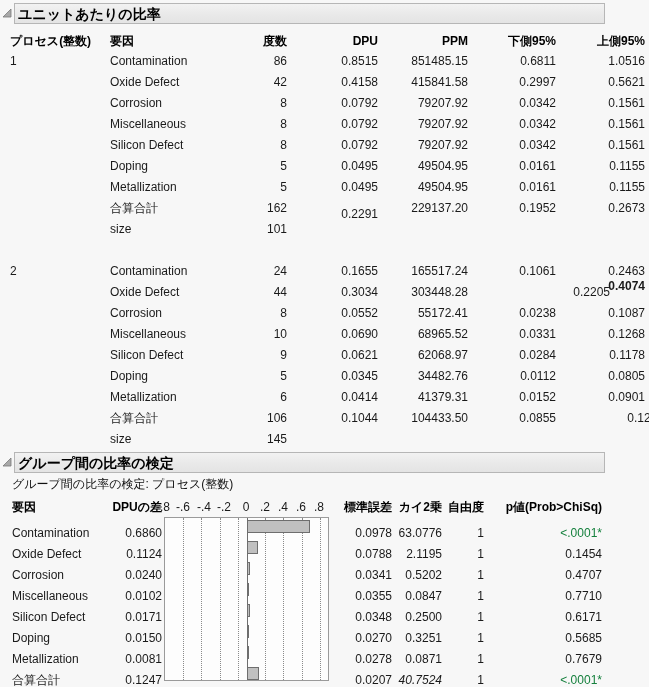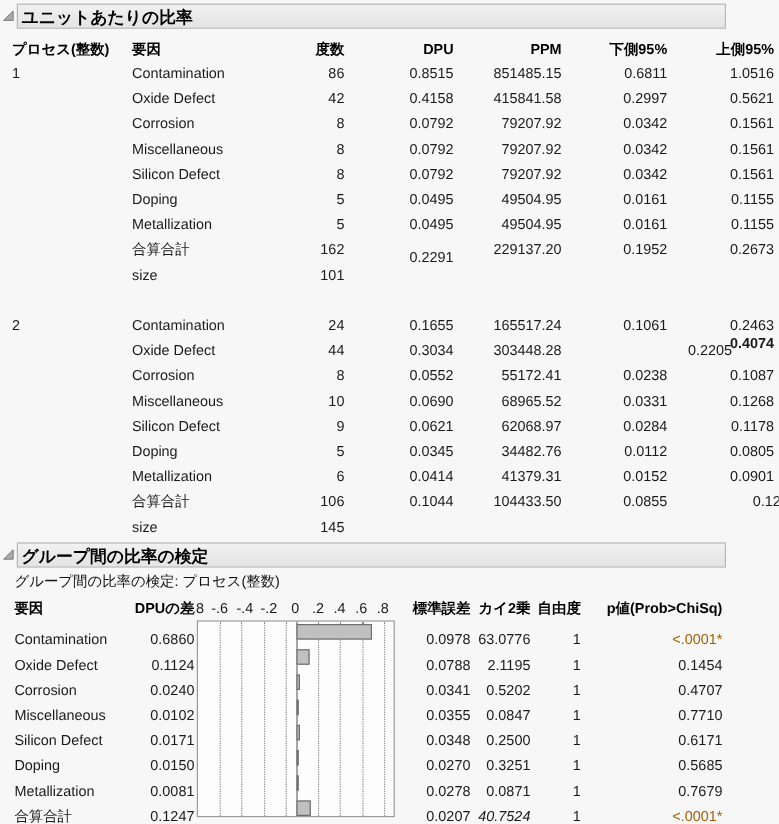--- a/index.html
+++ b/index.html
@@ -54,21 +54,21 @@
   .cell {
     position: absolute;
     white-space: nowrap;
     line-height: 12px;
     font-size: 12px;
   }
   .cell.r { text-align: right; }
   .cell.l { text-align: left; }
   .cell.c { text-align: center; }
   .hdr { font-weight: bold; color: #000; }
-  .sig { color: #a16207; }
+  .sig { color: #15803d; }
   .subtitle { font-size: 12px; color: #111; }
 
   
   .plot-frame {
     position: absolute;
     box-sizing: border-box;
     border: 1px solid #9a9a9a;
     background: #fdfdfd;
     overflow: hidden;
   }

